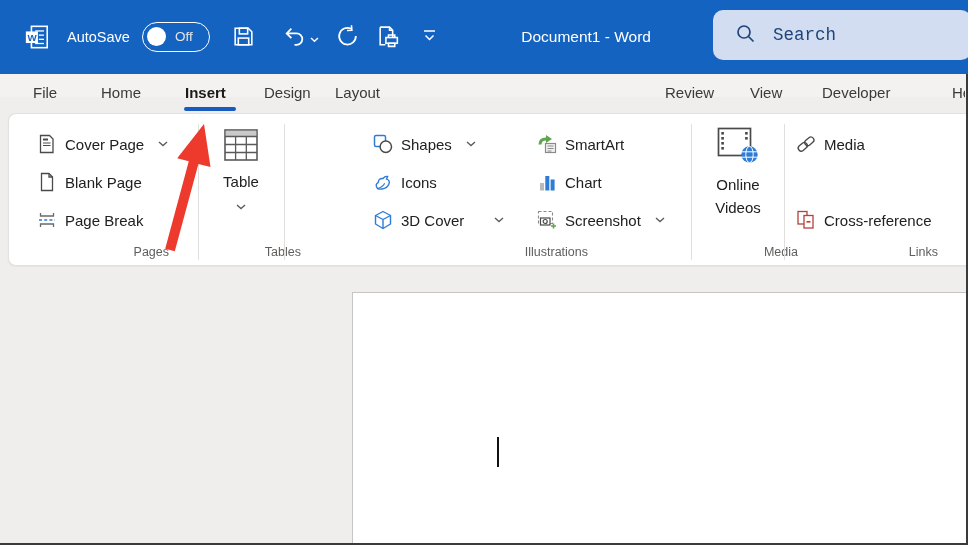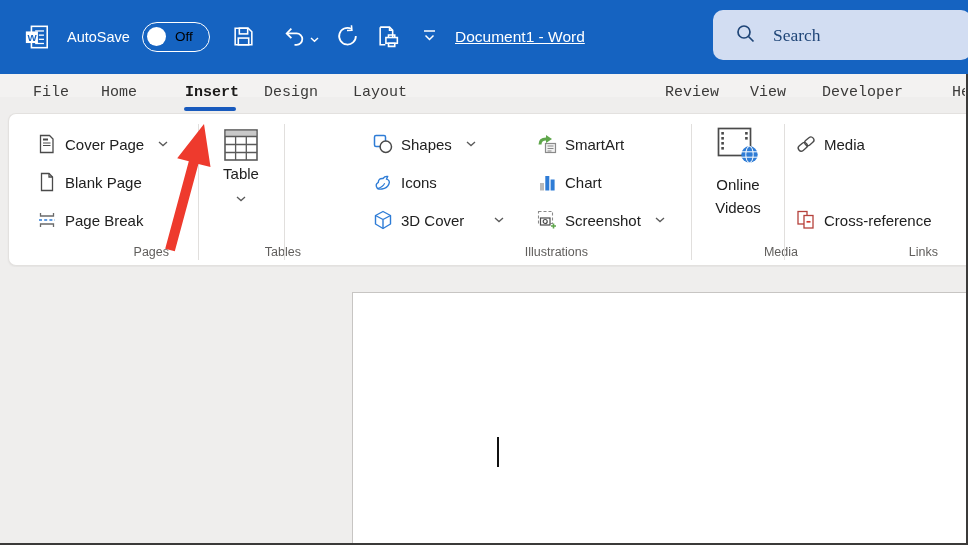--- a/index.html
+++ b/index.html
@@ -4,28 +4,28 @@
 <style>
   html,body{margin:0;padding:0;background:#fff;}
   .screen{position:relative;width:968px;height:545px;background:#EFEEED;overflow:hidden;
           font-family:"Liberation Sans",sans-serif;-webkit-font-smoothing:antialiased;}
   
   .titlebar{position:absolute;left:0;top:0;width:968px;height:74px;background:#1563C1;}
   .appicon{position:absolute;left:24px;top:24px;width:26px;height:26px;cursor:pointer;}
   .autosave-label{position:absolute;left:67px;top:0;height:74px;line-height:74px;color:#fff;font-size:14.5px;}
   .toggle{position:absolute;left:142px;top:22px;width:66px;height:28px;border:1.5px solid #fff;border-radius:15px;cursor:pointer;}
   .knob{position:absolute;left:4px;top:4px;width:19px;height:19px;border-radius:50%;background:#fff;}
-  .toggle-text{position:absolute;left:32px;top:0;height:28px;line-height:28px;color:#000000;font-size:13.5px;}
+  .toggle-text{position:absolute;left:32px;top:0;height:28px;line-height:28px;color:#e5e5e5;font-size:13.5px;}
   .qat{position:absolute;top:23px;width:34px;height:30px;display:flex;align-items:center;justify-content:center;cursor:pointer;background:none;border:none;padding:0;gap:3px;}
-  .doc-title{position:absolute;left:455px;top:0;width:196px;height:88px;line-height:74px;text-align:left;color:#fff;font-size:15.5px;text-decoration:underline;}
+  .doc-title{position:absolute;left:455px;top:0;width:196px;height:88px;line-height:74px;text-align:right;color:#fff;font-size:15.5px;}
   .searchbox{position:absolute;left:713px;top:10px;width:258px;height:50px;background:#D2DDF2;border-radius:10px;display:flex;align-items:center;padding-left:22px;box-sizing:border-box;gap:15px;cursor:text;}
-  .searchbox input{background:transparent;border:none;outline:none;font-family:Liberation Serif, serif;font-size:17.5px;color:#6d28d9;width:160px;}
+  .searchbox input{background:transparent;border:none;outline:none;font-family:Liberation Mono, monospace;font-size:17.5px;color:#6d28d9;width:160px;}
   .searchbox input::placeholder{color:#1F4577;opacity:1;}
   
-  .tabrow{position:absolute;left:0;top:74px;width:968px;height:23px;background:#F3F2F1;font-family:Liberation Mono, monospace;}
+  .tabrow{position:absolute;left:0;top:74px;width:968px;height:23px;background:#F3F2F1;}
   .tab{position:absolute;top:0;height:39px;line-height:37px;font-size:15px;color:#3B3A39;cursor:pointer;white-space:nowrap;}
   .tab.active{color:#1B1A19;font-weight:bold;}
   .tab-clip{position:absolute;top:0;height:39px;width:13px;overflow:hidden;cursor:pointer;}
   .tab-underline{position:absolute;left:184px;top:33px;width:52px;height:3.5px;background:#185ABD;border-radius:2px;}
   
   .ribbon{position:absolute;left:8px;top:113px;width:960px;height:153px;background:#fff;border:1px solid #E3E1DF;border-right:none;box-sizing:border-box;border-radius:8px 0 0 8px;box-shadow:0 1px 2px rgba(0,0,0,0.05);text-decoration:underline;}
   .sep{position:absolute;top:10px;width:1px;height:136px;background:#E1DFDD;}
   .grp{position:absolute;top:129px;height:20px;font-size:12.5px;color:#605E5C;text-align:right;line-height:18px;}
   .rbtn-s{position:absolute;height:30px;display:flex;align-items:center;gap:8px;cursor:pointer;white-space:nowrap;}
   .rbtn-l{position:absolute;display:flex;flex-direction:column;align-items:center;cursor:pointer;}
@@ -126,21 +126,21 @@
       </span>
       <input type="text" placeholder="Search" style="">
     </div>
   </div>
 
   <div class="tabrow">
     <div class="tab" style="left:33px">File</div>
     <div class="tab" style="left:101px">Home</div>
     <div class="tab active" style="left:185px">Insert</div>
     <div class="tab" style="left:264px">Design</div>
-    <div class="tab" style="left:353px">Layout</div>
+    <div class="tab" style="left:335px">Layout</div>
     <div class="tab" style="left:665px">Review</div>
     <div class="tab" style="left:750px">View</div>
     <div class="tab" style="left:822px">Developer</div>
     <div class="tab-clip" style="left:952px">
       <span class="tab" style="left:0">Help</span>
     </div>
     <div class="tab-underline"></div>
   </div>
 
   <div class="ribbon">
@@ -184,21 +184,21 @@
     <div class="sep" style="left:189px"></div>
 
     <div class="rbtn-l" style="left:202px;top:15px;width:60px">
       <span>
         <svg width="34" height="32" viewBox="0 0 34 32">
           <rect x="1" y="1" width="32" height="30" fill="#fff" stroke="#5A5A5A" stroke-width="1.6"></rect>
           <rect x="1.8" y="1.8" width="30.4" height="5.4" fill="#C9C9C9"></rect>
           <path d="M1 7.5 h32 M1 15.5 h32 M1 23.5 h32 M11.6 7.5 v23.5 M22.3 7.5 v23.5" stroke="#5A5A5A" stroke-width="1.3" fill="none"></path>
         </svg>
       </span>
-      <span class="rlbl" style="">Table</span>
+      <span class="rlbl" style="margin-top:8px">Table</span>
       <span style="margin-top:6px">
         <svg width="10" height="6" viewBox="0 0 10 6" fill="none" stroke="#5A5A5A" stroke-width="1.3">
             <path d="M1 1 L5 4.6 L9 1"></path>
           </svg>
       </span>
     </div>
     <div class="grp" style="left:172px;width:120px">Tables</div>
 
     <div class="sep" style="left:275px"></div>
 

